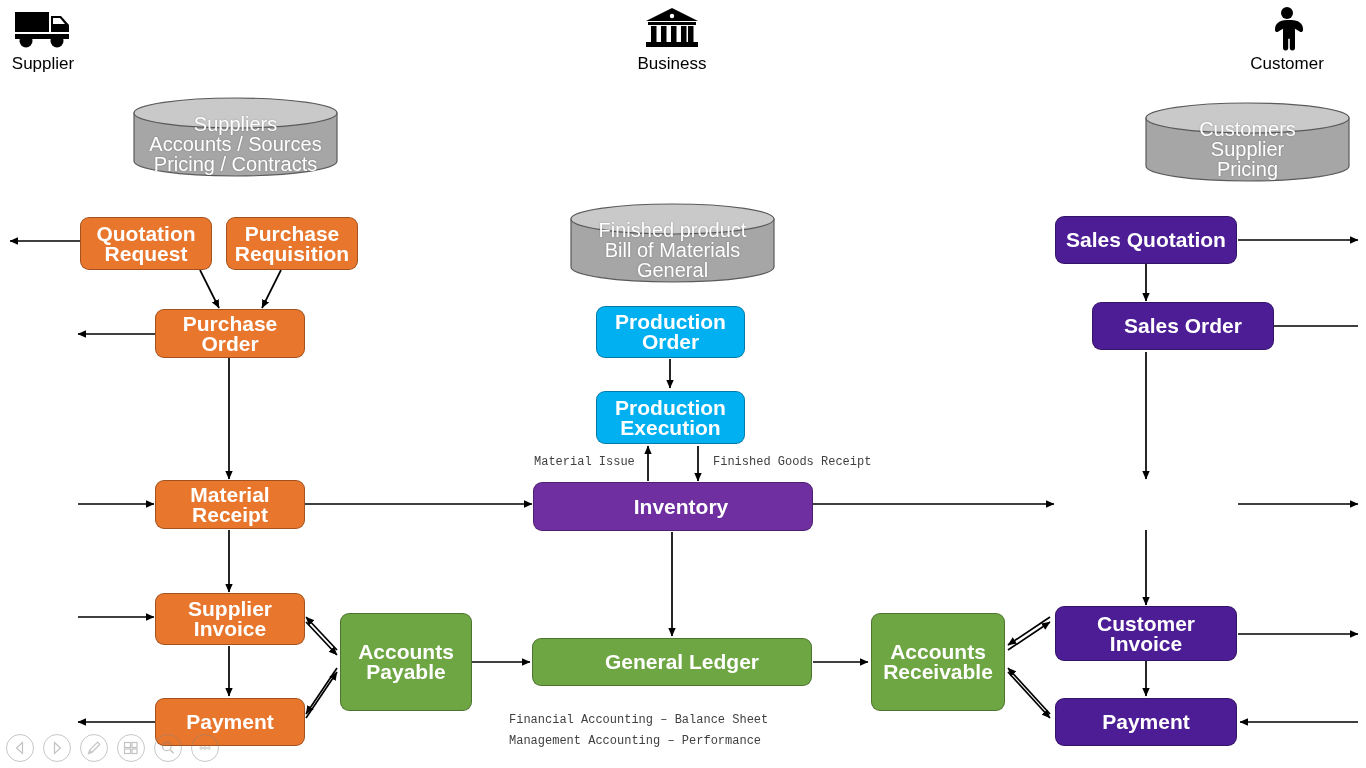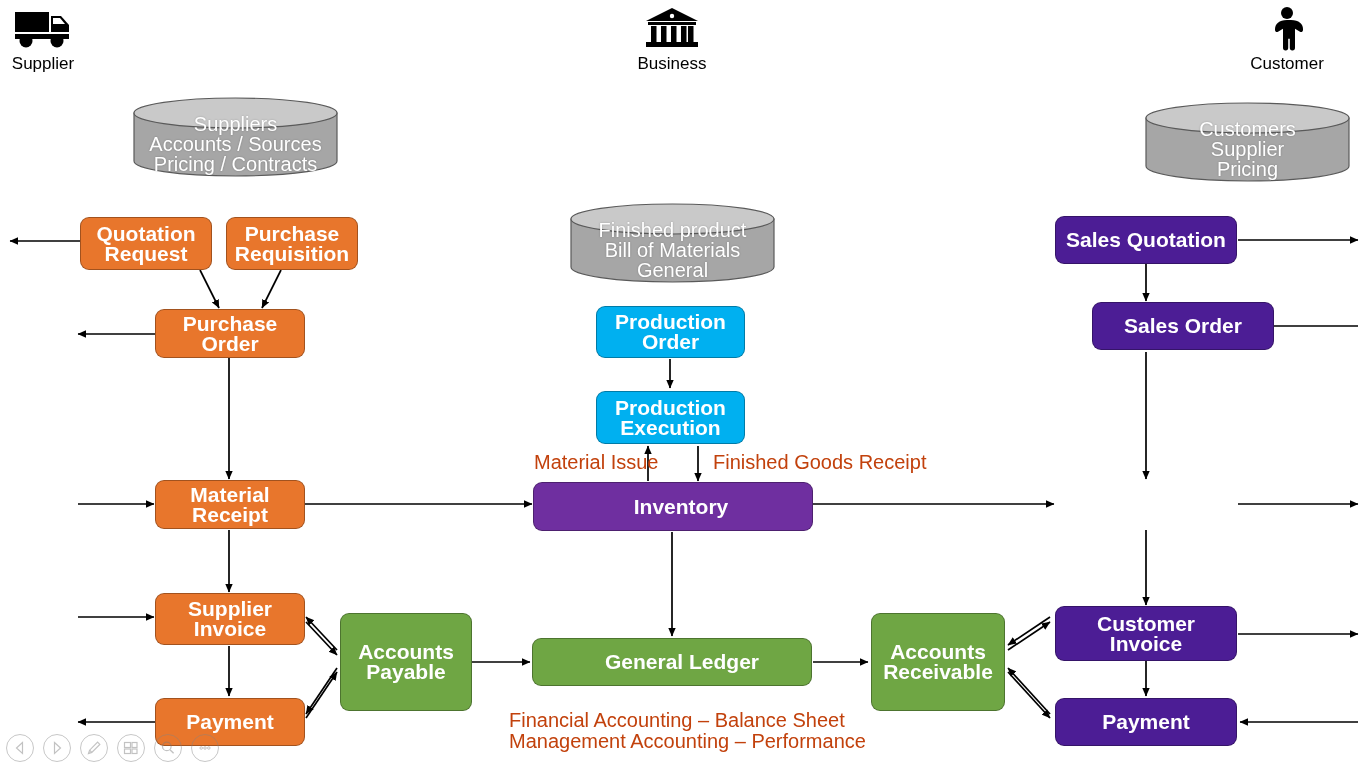--- a/index.html
+++ b/index.html
@@ -91,24 +91,25 @@
 
   .n-orange { background: #E8762C; }
   .n-blue   { background: #4c1d95; }
   .n-cyan   { background: #00B0F0; }
   .n-purple { background: #6F2FA0; }
   .n-green  { background: #6FA644; }
 
   
   .note {
     position: absolute;
-    color: #c2410c;
-    font-size: 20px;
+    color: #404040;
+    font-size: 12px;
     line-height: 21px;
     white-space: nowrap;
+    font-family: Liberation Mono, monospace;
   }
 
   
   #toolbar {
     position: absolute;
     left: 6px;
     bottom: 6px;
     display: flex;
     gap: 9px;
     align-items: center;

